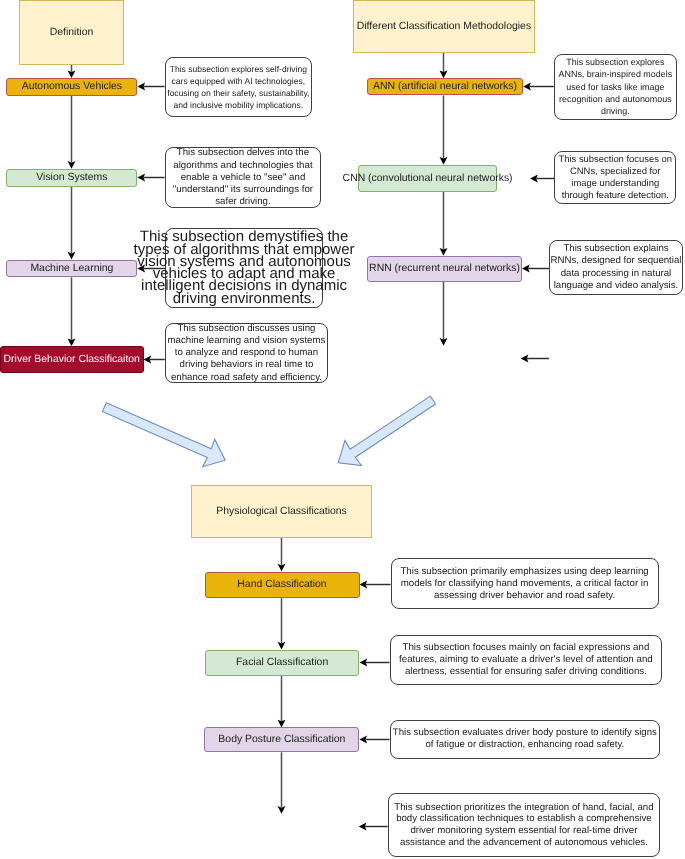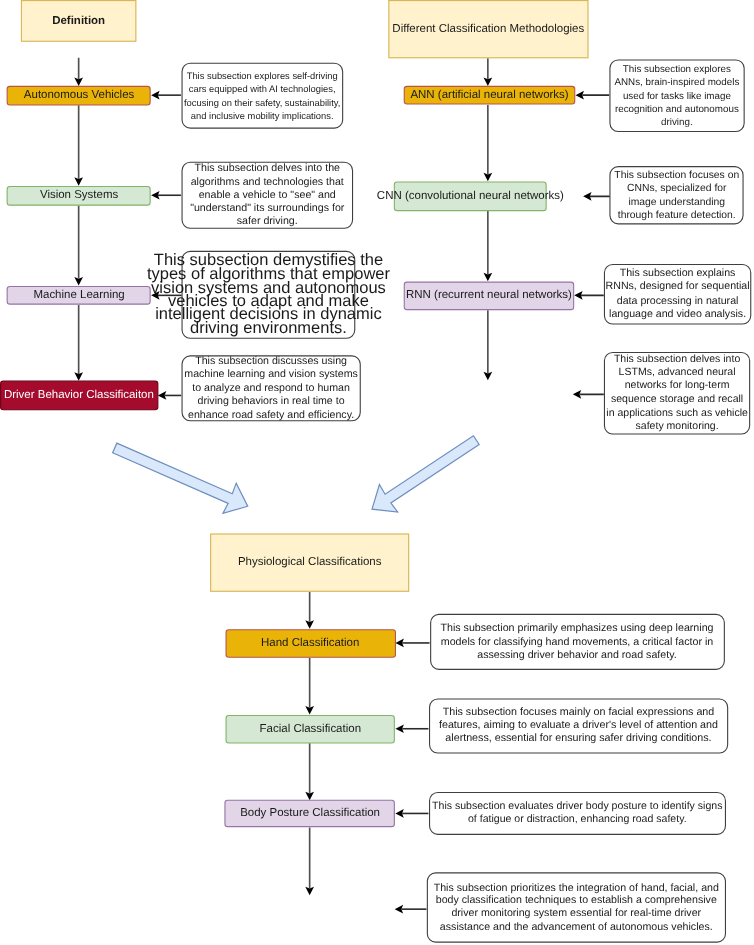--- a/index.html
+++ b/index.html
@@ -129,21 +129,21 @@
         <line x1="387.70" y1="826.50" x2="365.00" y2="826.50" stroke="#2b2b2b" stroke-width="1.45"></line>
         <path d="M 358.80 826.50 L 366.50 822.55 L 364.90 826.50 L 366.50 830.45 Z" fill="#000"></path>
       </g>
 <g transform="translate(104.30,407.20) rotate(23.672)">
         <path d="M 0.00 -4.75 L 114.61 -4.75 L 114.01 -15.00 L 132.01 0.00 L 114.01 15.00 L 114.61 4.75 L 0.00 4.75 Z" fill="#DAE8FC" stroke="#6C8EBF" stroke-width="1.1" stroke-linejoin="miter"></path>
       </g>
 <g transform="translate(433.00,400.10) rotate(146.478)">
         <path d="M 0.00 -4.75 L 96.31 -4.75 L 95.71 -15.00 L 113.71 0.00 L 95.71 15.00 L 96.31 4.75 L 0.00 4.75 Z" fill="#DAE8FC" stroke="#6C8EBF" stroke-width="1.1" stroke-linejoin="miter"></path>
       </g>
 </svg>
-<div class="node rect c-yellow" style="left:19.00px;top:0.00px;width:105.00px;height:38px;font-weight:bold;">
+<div class="node rect c-yellow" style="left:19.00px;top:0.00px;width:105.00px;height:65px;">
       <span>Definition</span>
     </div>
 <div class="node round c-pink" style="left:6.40px;top:78.10px;width:131.00px;height:17.60px;">
       <span>Autonomous Vehicles</span>
     </div>
 <div class="node round c-green" style="left:6.40px;top:168.80px;width:131.00px;height:18.00px;">
       <span>Vision Systems</span>
     </div>
 <div class="node round c-purple" style="left:6.40px;top:259.50px;width:131.00px;height:17.80px;">
       <span>Machine Learning</span>
@@ -217,30 +217,20 @@
       </div>
     </div>
 <div class="note" style="left:548.90px;top:240.20px;width:134.20px;height:55.00px;font-size:9.67px;line-height:12.2px;">
       <div class="ntxt">
         <div>This subsection explains</div>
         <div>RNNs, designed for sequential</div>
         <div>data processing in natural</div>
         <div>language and video analysis.</div>
       </div>
     </div>
-<div class="note" style="left:548.90px;top:320.20px;width:133.30px;height:74.50px;font-size:9.57px;line-height:12.2px;">
-      <div class="ntxt">
-        <div>This subsection delves into</div>
-        <div>LSTMs, advanced neural</div>
-        <div>networks for long-term</div>
-        <div>sequence storage and recall</div>
-        <div>in applications such as vehicle</div>
-        <div>safety monitoring.</div>
-      </div>
-    </div>
 <div class="node rect c-yellow" style="left:191.00px;top:484.60px;width:181.10px;height:53.00px;">
       <span>Physiological Classifications</span>
     </div>
 <div class="node round c-pink" style="left:204.50px;top:571.50px;width:155.00px;height:26.60px;">
       <span>Hand Classification</span>
     </div>
 <div class="node round c-green" style="left:204.70px;top:649.50px;width:154.80px;height:26.10px;">
       <span>Facial Classification</span>
     </div>
 <div class="node round c-purple" style="left:204.40px;top:727.40px;width:155.00px;height:24.90px;">

